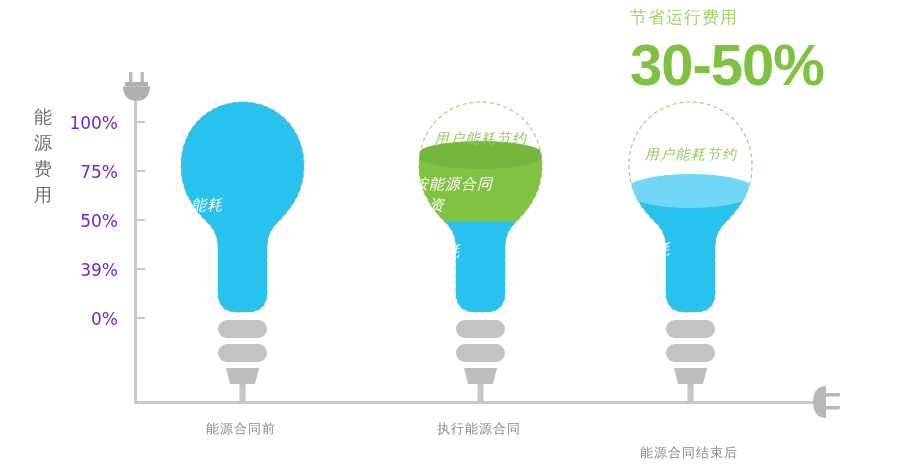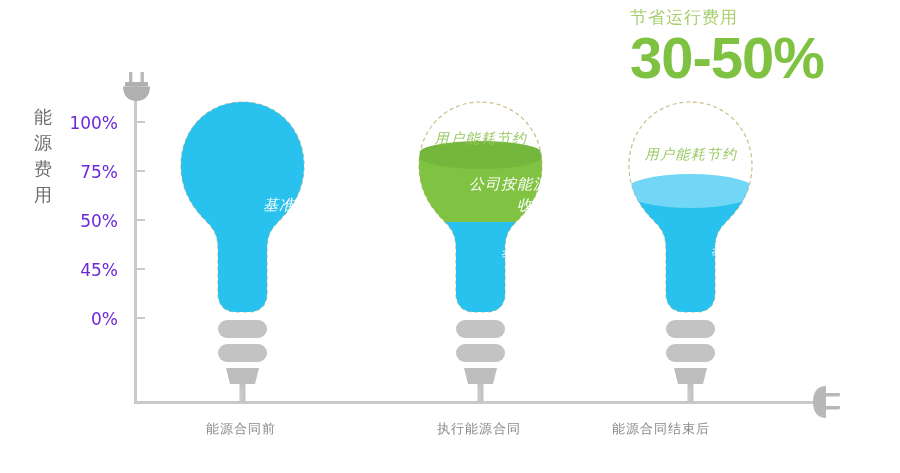--- a/index.html
+++ b/index.html
@@ -13,21 +13,21 @@
   #stage{position:absolute;left:0;top:0;width:900px;height:473px;}
 
   
   .headline{position:absolute;left:630px;top:6px;width:260px;text-align:left;}
   .headline .sub{
     font-size:17px;color:#a8cf6e;letter-spacing:1px;line-height:22px;
     font-family:"DejaVu Sans",sans-serif;
   }
   .headline .big{
     font-size:58px;line-height:60px;color:#7fc241;font-weight:bold;
-    letter-spacing:-1px;font-family:"Liberation Sans",sans-serif;
+    letter-spacing:-1px;font-family:"Liberation Sans",sans-serif;margin-top:7px;
   }
 
   
   .axis-y{position:absolute;left:134px;top:86px;width:3px;height:318px;background:#c9c9c9;}
   .axis-x{position:absolute;left:134px;top:401px;width:688px;height:3px;background:#c9c9c9;}
 
   .ytitle{
     position:absolute;left:30px;top:104px;width:26px;
     font-size:18px;color:#6d6d6d;line-height:26px;text-align:center;
     letter-spacing:0px;
@@ -48,21 +48,21 @@
   }
 
   
   .plug-top{position:absolute;left:119px;top:72px;width:35px;height:30px;}
   .plug-right{position:absolute;left:812px;top:384px;width:32px;height:36px;}
 
   
   .bulb{position:absolute;top:0;left:0;font-style:italic;}
   .bulb svg{display:block;}
   .bulbtxt{
-    position:absolute;text-align:right;color:#ffffff;
+    position:absolute;text-align:left;color:#ffffff;
     font-size:15px;line-height:21px;letter-spacing:1px;
     pointer-events:none;width:200px;
   }
   .savelbl{
     position:absolute;text-align:center;color:#97c85f;
     font-size:14px;letter-spacing:1.5px;width:200px;
   }
 </style>
 </head>
 <body>
@@ -107,21 +107,21 @@
   </div>
   <div class="ytick" style="left:134px;top:163px;">
     <span class="lbl">75%</span>
     <span class="mark"></span>
   </div>
   <div class="ytick" style="left:134px;top:212px;">
     <span class="lbl">50%</span>
     <span class="mark"></span>
   </div>
   <div class="ytick" style="left:134px;top:261px;">
-    <span class="lbl">45%</span>
+    <span class="lbl">39%</span>
     <span class="mark"></span>
   </div>
   <div class="ytick" style="left:134px;top:310px;">
     <span class="lbl">0%</span>
     <span class="mark"></span>
   </div>
 
   <div class="bulb" style="left:160px;top:98px;">
     <svg width="165" height="315" viewBox="0 0 165 315">
       <defs>
@@ -193,15 +193,15 @@
     <div class="savelbl" style="left:-17px;top:48px;">用户能耗节约</div>
     <div class="bulbtxt" style="left:-17px;top:140px;">基准年能耗</div>
   </div>
 
   <div class="xtick" style="left:240px;"></div>
   <div class="xtick" style="left:478px;"></div>
   <div class="xtick" style="left:688px;"></div>
 
   <div class="xlabel" style="left:141px;">能源合同前</div>
   <div class="xlabel" style="left:379px;">执行能源合同</div>
-  <div class="xlabel" style="left:561px;">能源合同结束后</div>
+  <div class="xlabel" style="left:589px;margin-top:24px;">能源合同结束后</div>
 
 </div>
 
 </body></html>

